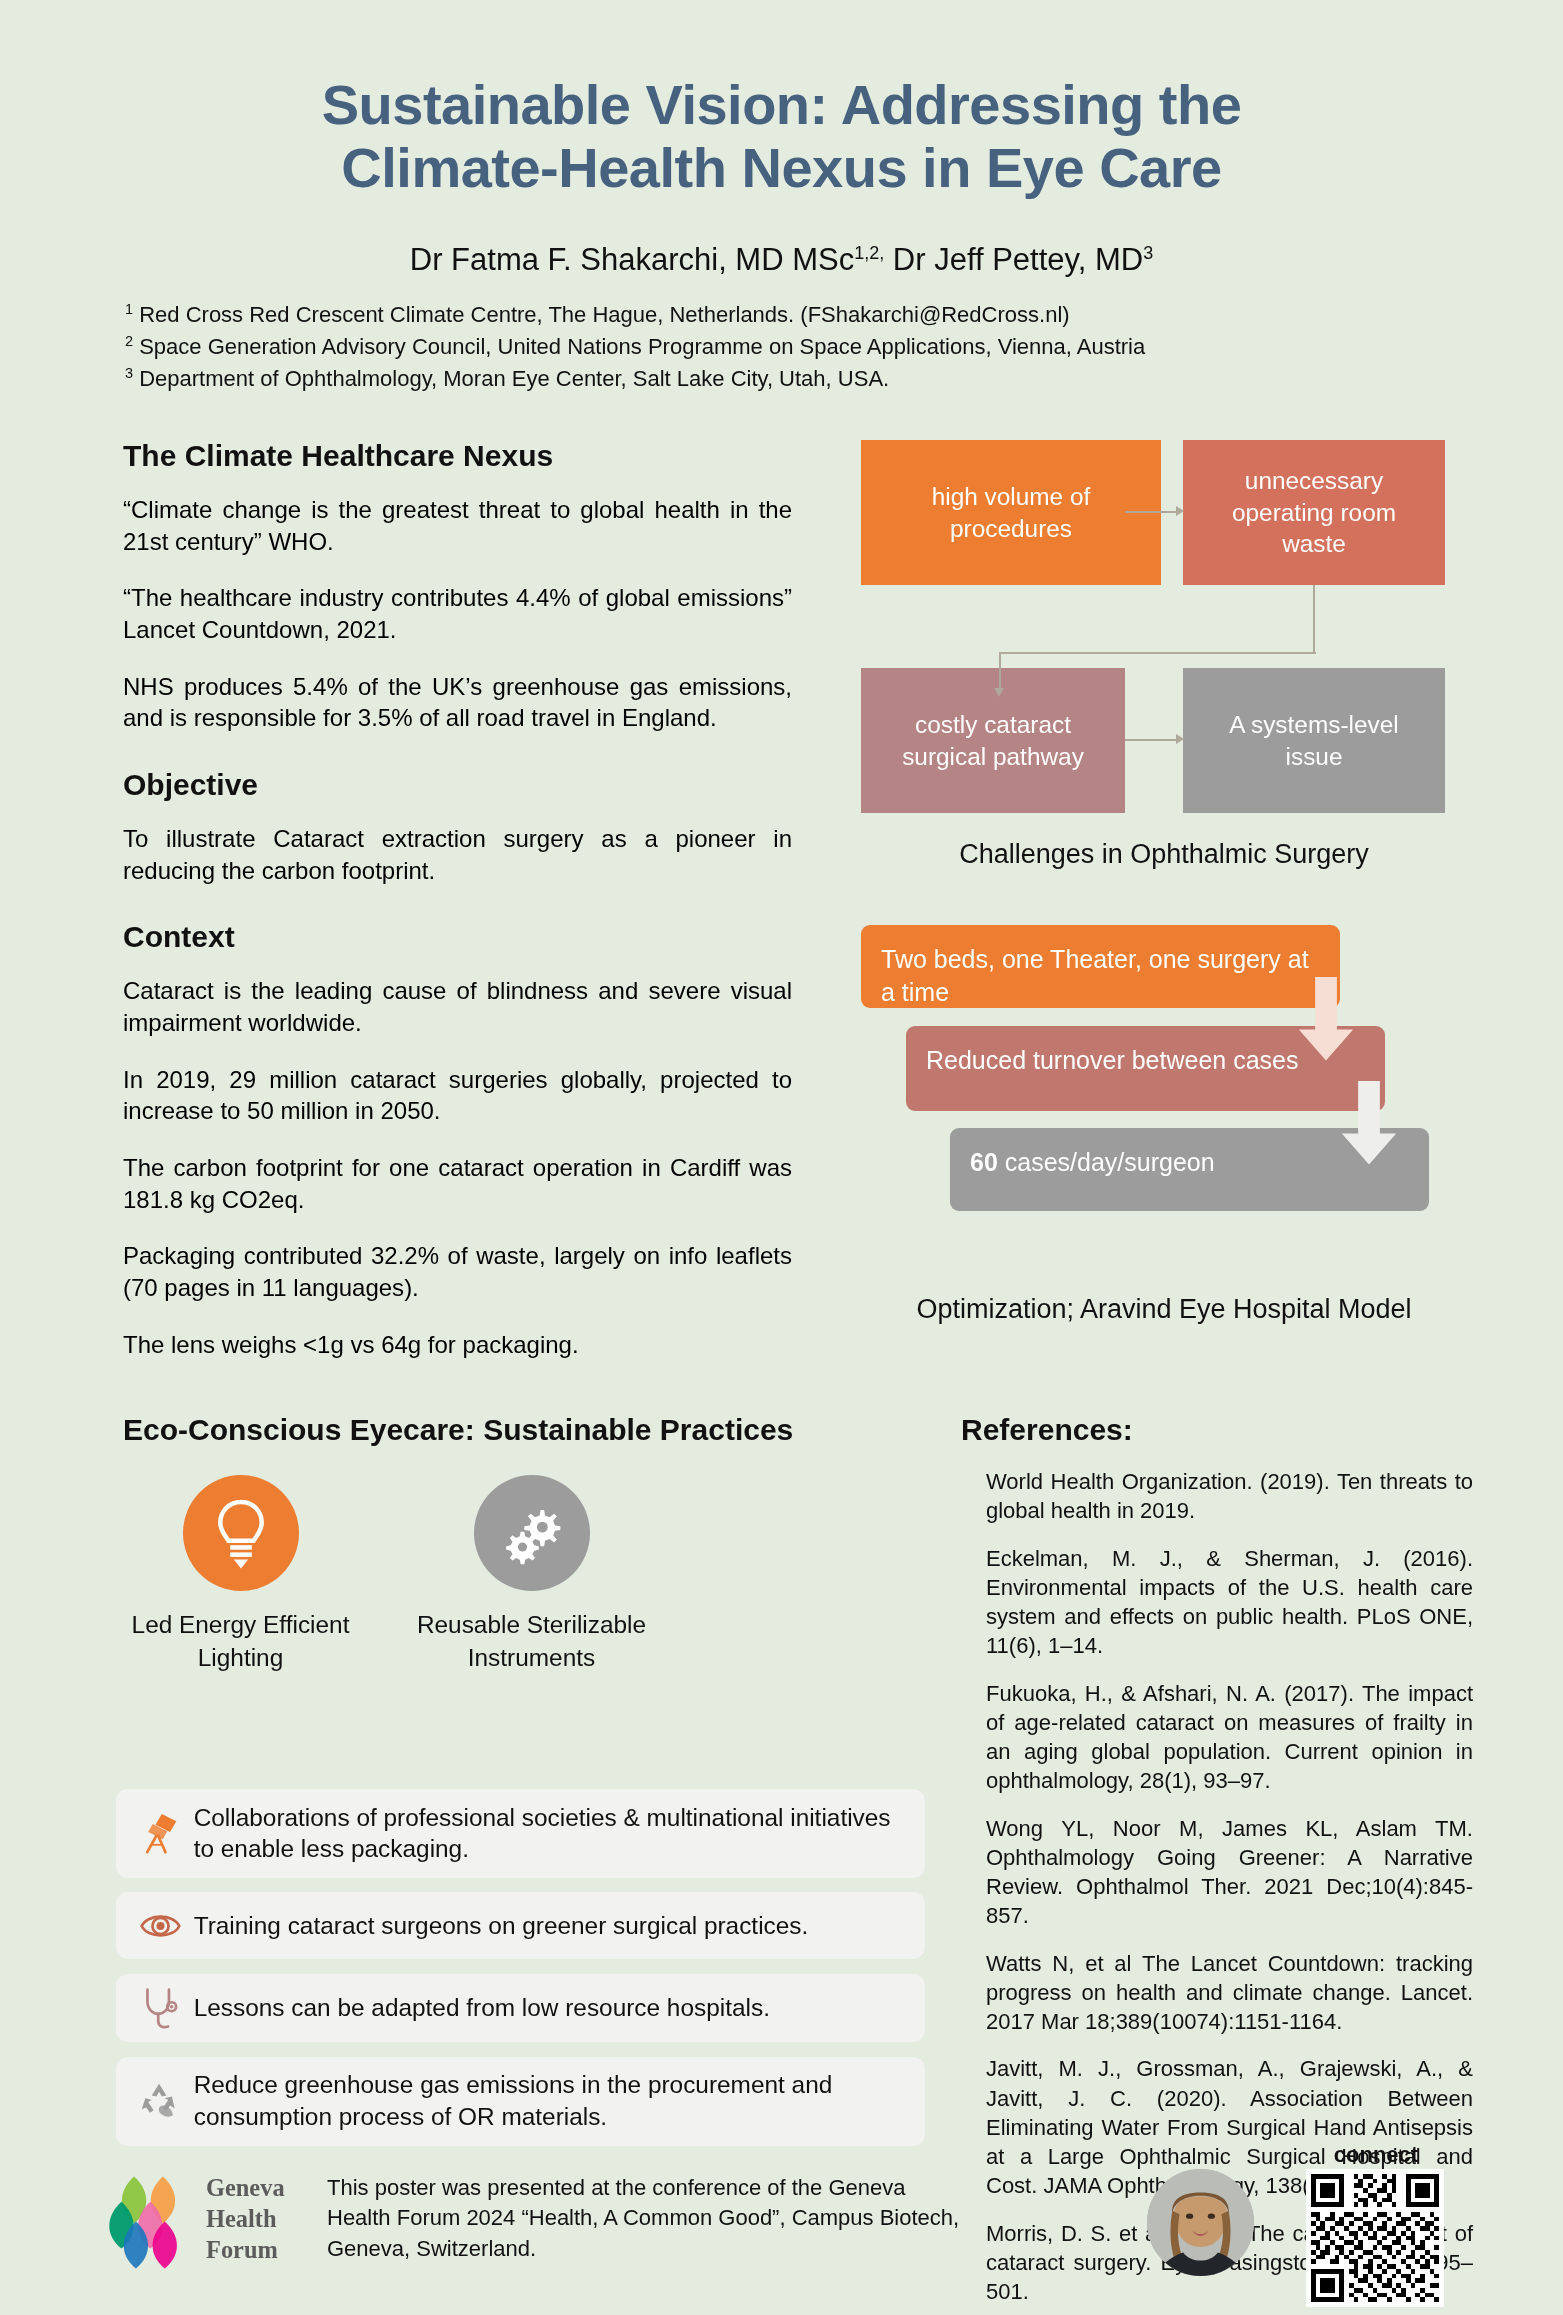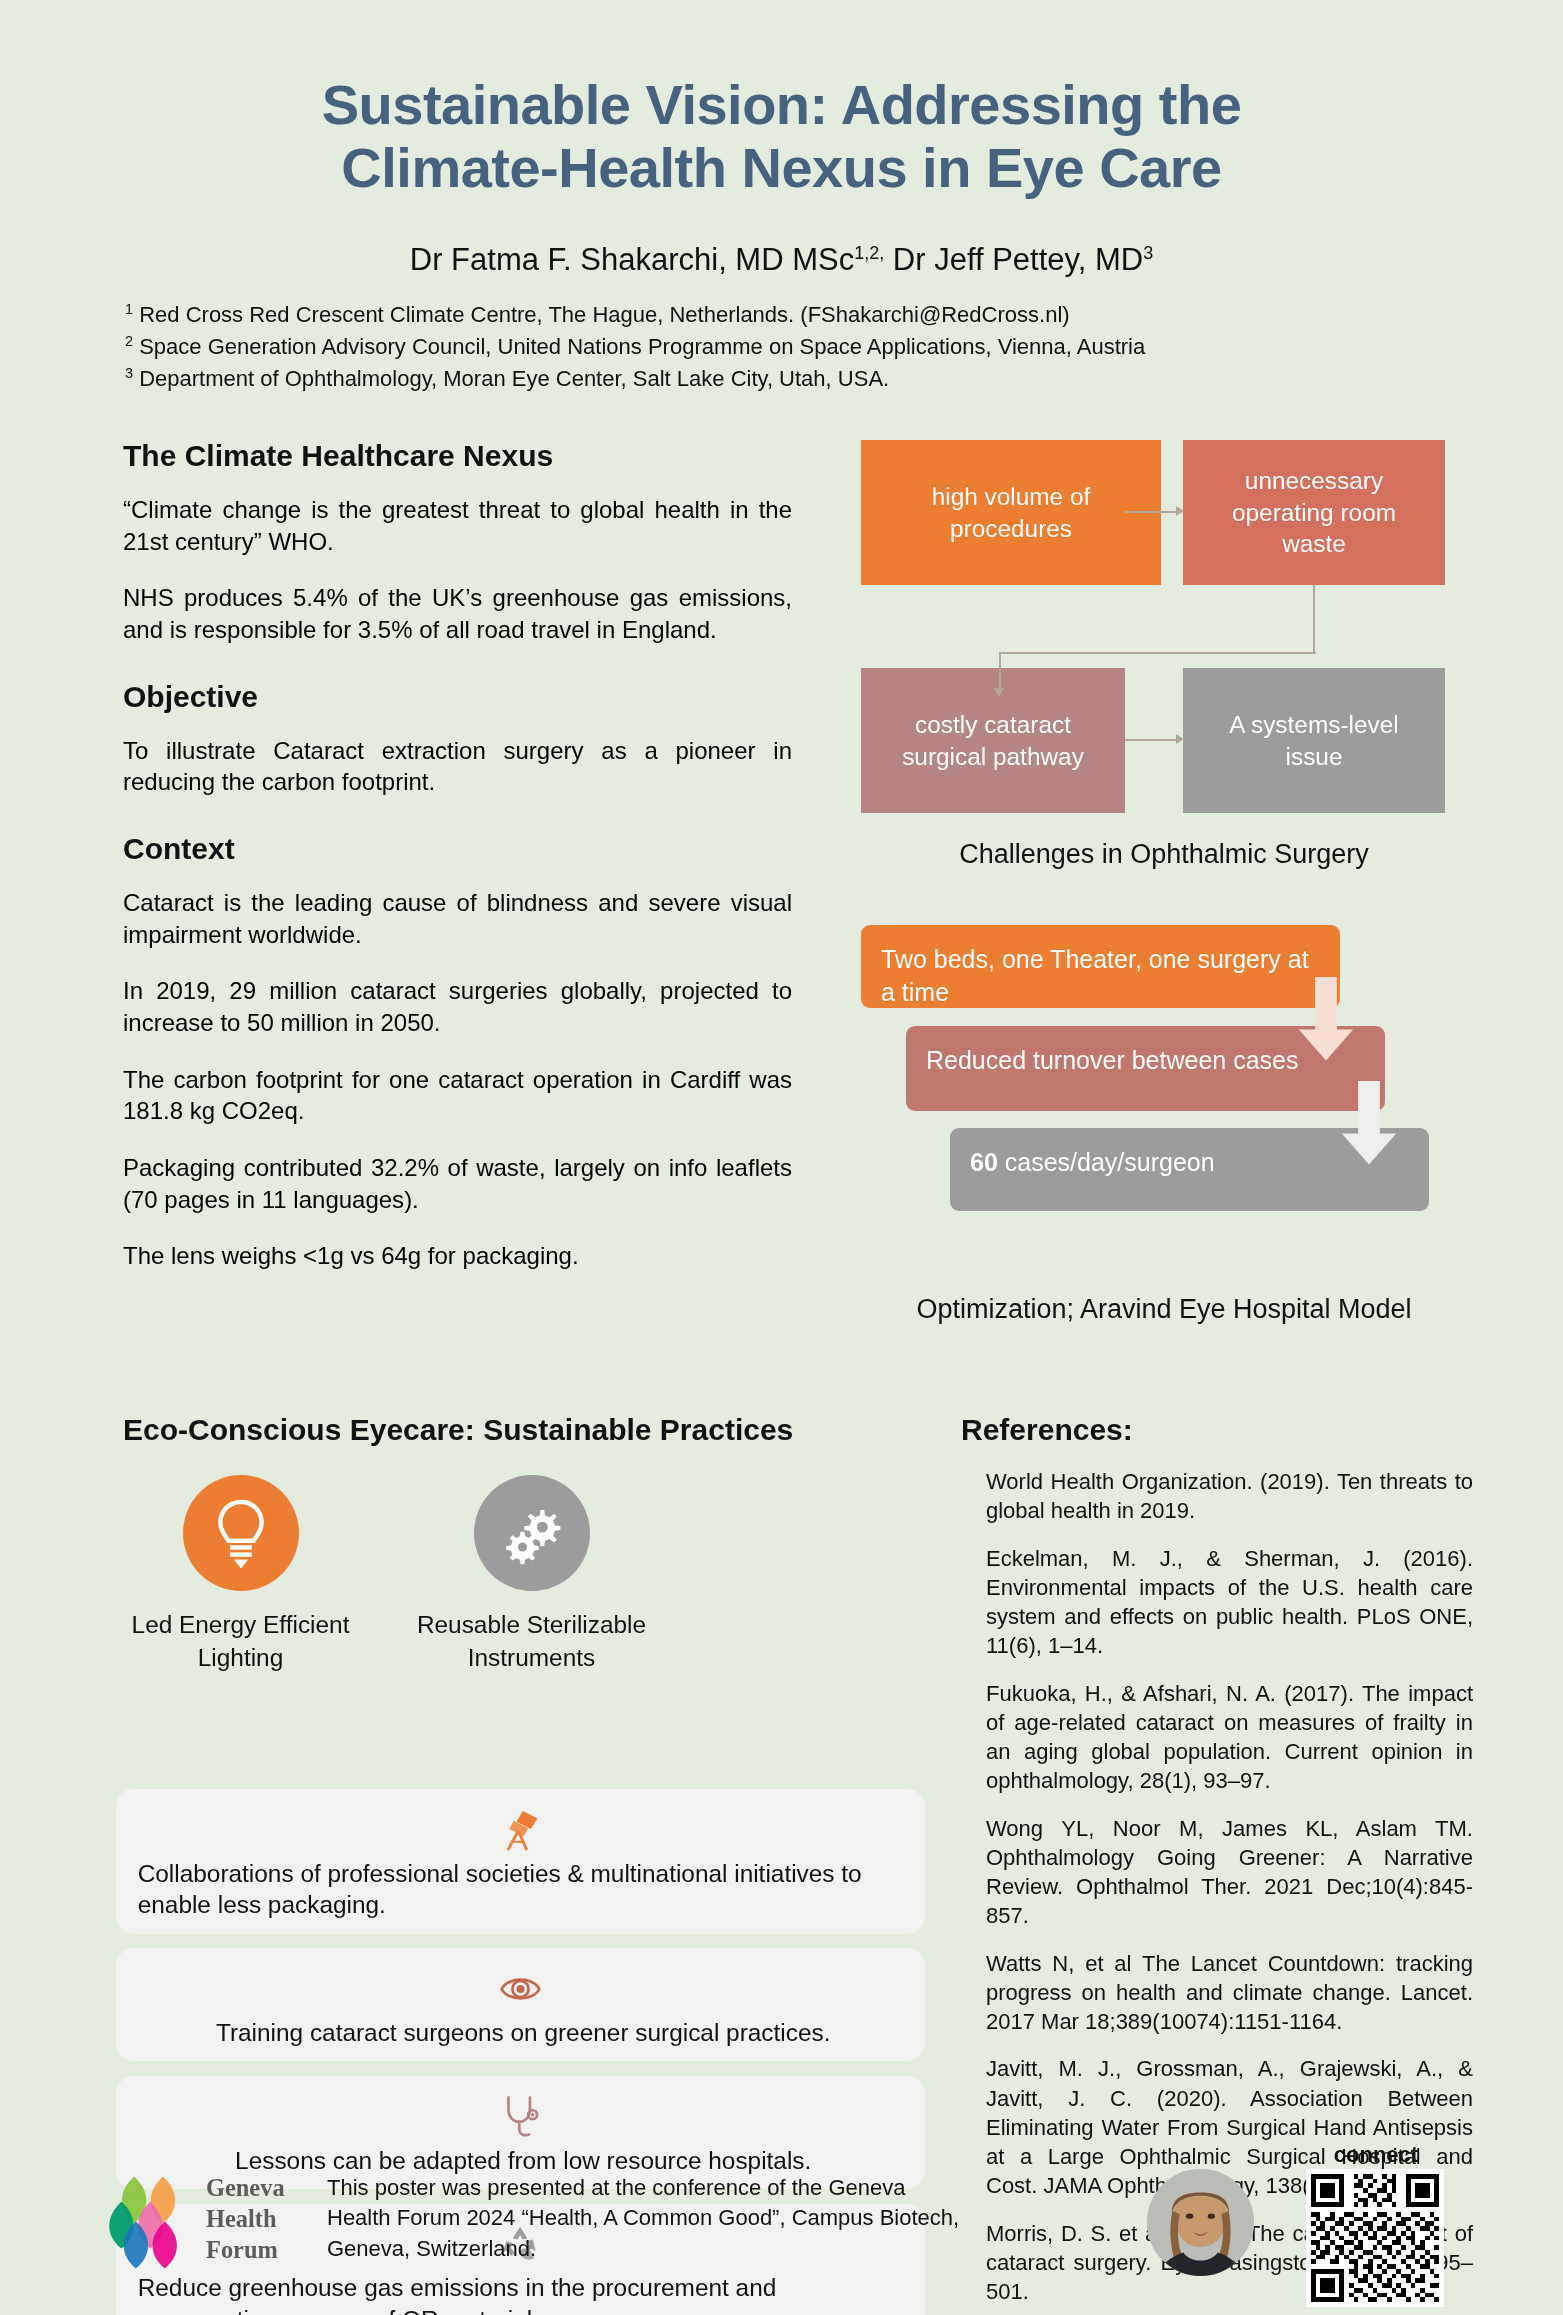--- a/index.html
+++ b/index.html
@@ -88,24 +88,23 @@
   #ci-2{left:583px;}
   .circle{
     width:116px; height:116px; border-radius:50%;
     margin:0 auto 18px auto; display:flex; align-items:center; justify-content:center;
   }
   .circ-label{font-size:24.4px; line-height:1.35; color:#111;}
 
   
   .bullets{position:absolute; left:116px; top:1789px; width:809px;}
   .brow{
-    background:#f2f2f0; border-radius:18px; margin-bottom:14.5px;
+    background:#f2f2f0; border-radius:12px; margin-bottom:14.5px;
     display:flex; align-items:center; padding:12.7px 16.3px; box-sizing:border-box;
     min-height:67px;
-    flex-direction:column;
   }
   .bicon{width:56px; flex:0 0 56px; display:flex; align-items:center; justify-content:center;}
   .btext{font-size:24.4px; line-height:1.3; color:#111; padding-left:5.4px;}
 
   
   .refhead{
     position:absolute; left:961px; top:1413px;
     font-size:30px; font-weight:bold; color:#111;
   }
   .reflist{position:absolute; left:986px; top:1467px; width:487px;}
@@ -152,20 +151,21 @@
 
   <div class="affils">
     <div><sup>1</sup><span> Red Cross Red Crescent Climate Centre, The Hague, Netherlands. (FShakarchi@RedCross.nl)</span></div>
     <div><sup>2</sup><span> Space Generation Advisory Council, United Nations Programme on Space Applications, Vienna, Austria</span></div>
     <div><sup>3</sup><span> Department of Ophthalmology, Moran Eye Center, Salt Lake City, Utah, USA.</span></div>
   </div>
 
   <div class="leftcol">
     <h2 class="h2">The Climate Healthcare Nexus</h2>
     <p class="para">“Climate change is the greatest threat to global health in the 21st century” WHO.</p>
+    <p class="para">“The healthcare industry contributes 4.4% of global emissions” Lancet Countdown, 2021.</p>
     <p class="para">NHS produces 5.4% of the UK’s greenhouse gas emissions, and is responsible for 3.5% of all road travel in England.</p>
 
     <h2 class="h2 mt">Objective</h2>
     <p class="para">To illustrate Cataract extraction surgery as a pioneer in reducing the carbon footprint.</p>
 
     <h2 class="h2 mt">Context</h2>
     <p class="para">Cataract is the leading cause of blindness and severe visual impairment worldwide.</p>
     <p class="para">In 2019, 29 million cataract surgeries globally, projected to increase to 50 million in 2050.</p>
     <p class="para">The carbon footprint for one cataract operation in Cardiff was 181.8 kg CO2eq.</p>
     <p class="para"><span>Packaging contributed </span><b>32.2%</b><span> of waste, largely on info leaflets (</span><b>70 pages in 11 languages</b><span>).</span></p>

